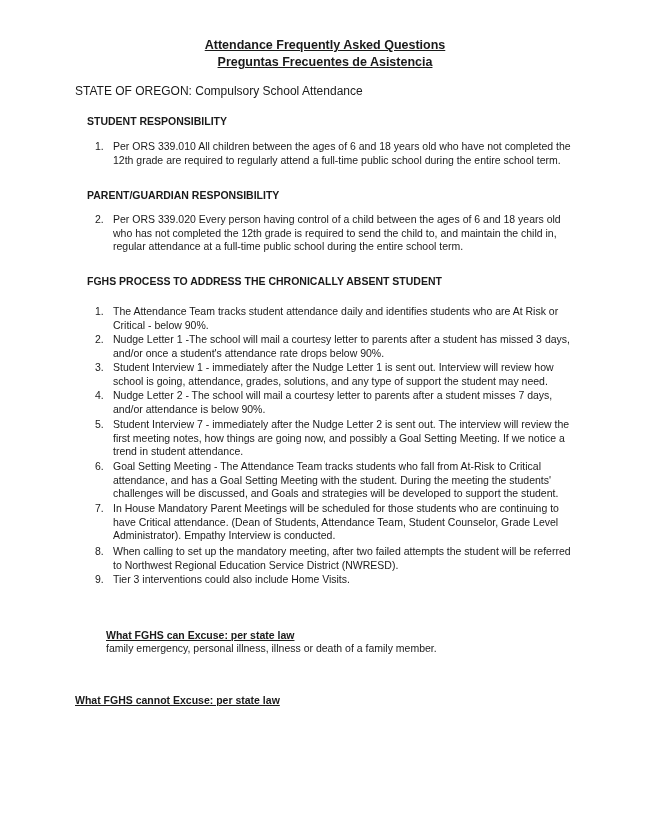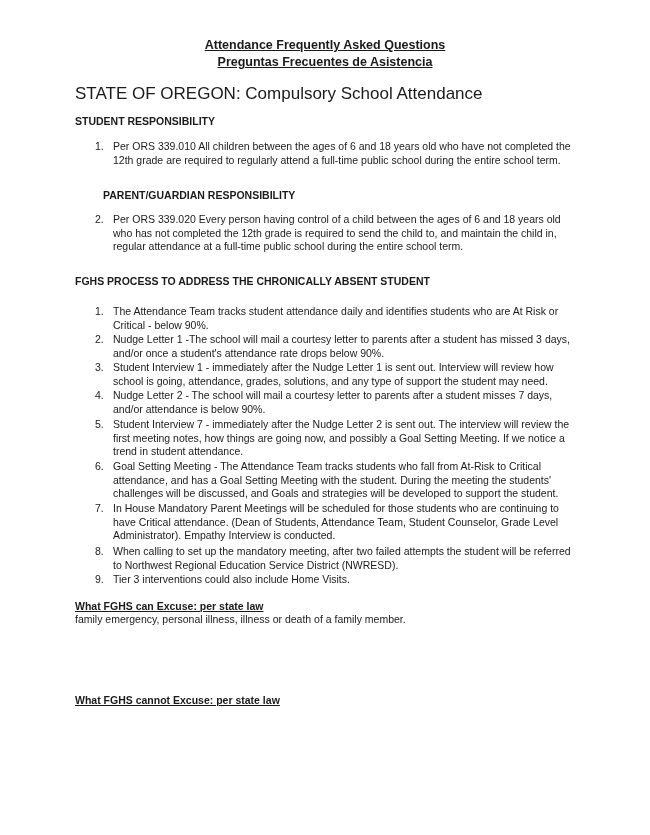--- a/index.html
+++ b/index.html
@@ -6,24 +6,24 @@
     body {
       width: 650px; height: 835px; position: relative; overflow: hidden;
       font-family: "Liberation Sans", sans-serif; color: #1a1a1a;
     }
     .page { position: absolute; left: 0; top: 0; width: 650px; height: 835px; }
     .title {
       position: absolute; left: 0; width: 650px; text-align: center;
       font-weight: bold; font-size: 12.5px; text-decoration: underline;
     }
     .heading-large {
-      position: absolute; left: 75px; top: 84px; font-size: 17px; font-weight: normal;
+      position: absolute; left: 75px; top: 84px; font-size: 12px; font-weight: normal;
     }
     .section-head {
-      position: absolute; left: 75px; font-weight: bold; font-size: 10.5px;
+      position: absolute; left: 87px; font-weight: bold; font-size: 10.5px;
     }
     .item {
       position: absolute; left: 95px; width: 480px;
       font-size: 10.5px; line-height: 13.5px;
     }
     .item .num { position: absolute; left: 0; top: 0; width: 14px; }
     .item .txt { display: block; margin-left: 18px; }
     .block {
       position: absolute; left: 75px; width: 520px; font-size: 10.5px; line-height: 12.5px;
     }
@@ -39,21 +39,21 @@
   <div class="title" style="top:55px;">Preguntas Frecuentes de Asistencia</div>
 
   <div class="heading-large">STATE OF OREGON: Compulsory School Attendance</div>
 
   <div class="section-head" style="top:115px;">STUDENT RESPONSIBILITY</div>
   <div class="item" style="top:140px;">
     <span class="num">1.</span>
     <span class="txt">Per ORS 339.010 All children between the ages of 6 and 18 years old who have not completed the 12th grade are required to regularly attend a full-time public school during the entire school term.</span>
   </div>
 
-  <div class="section-head" style="top:189px;margin-left:28px;">PARENT/GUARDIAN RESPONSIBILITY</div>
+  <div class="section-head" style="top:189px;">PARENT/GUARDIAN RESPONSIBILITY</div>
   <div class="item" style="top:213px;">
     <span class="num">2.</span>
     <span class="txt">Per ORS 339.020 Every person having control of a child between the ages of 6 and 18 years old who has not completed the 12th grade is required to send the child to, and maintain the child in, regular attendance at a full-time public school during the entire school term.</span>
   </div>
 
   <div class="section-head" style="top:275px;">FGHS PROCESS TO ADDRESS THE CHRONICALLY ABSENT STUDENT</div>
 
   <div class="item" style="top:305px;">
     <span class="num">1.</span>
     <span class="txt">The Attendance Team tracks student attendance daily and identifies students who are At Risk or Critical - below 90%.</span>
@@ -84,21 +84,21 @@
   </div>
   <div class="item" style="top:545px;">
     <span class="num">8.</span>
     <span class="txt"><span>When calling to set up the mandatory meeting, after two failed attempts the student will be referred to </span><b class="inline">Northwest Regional Education Service District</b><span> (NWRESD).</span></span>
   </div>
   <div class="item" style="top:573px;">
     <span class="num">9.</span>
     <span class="txt">Tier 3 interventions could also include Home Visits.</span>
   </div>
 
-  <div class="block" style="top:600px;">
+  <div class="block" style="top:629px;margin-left:31px;">
     <div class="ulhead">What FGHS can Excuse: per state law</div>
     <div>family emergency, personal illness, illness or death of a family member.</div>
   </div>
 
   <div class="block" style="top:677px;margin-top:17px;">
     <div class="ulhead">What FGHS cannot Excuse: per state law</div>
   </div>
 
 </div>
 

